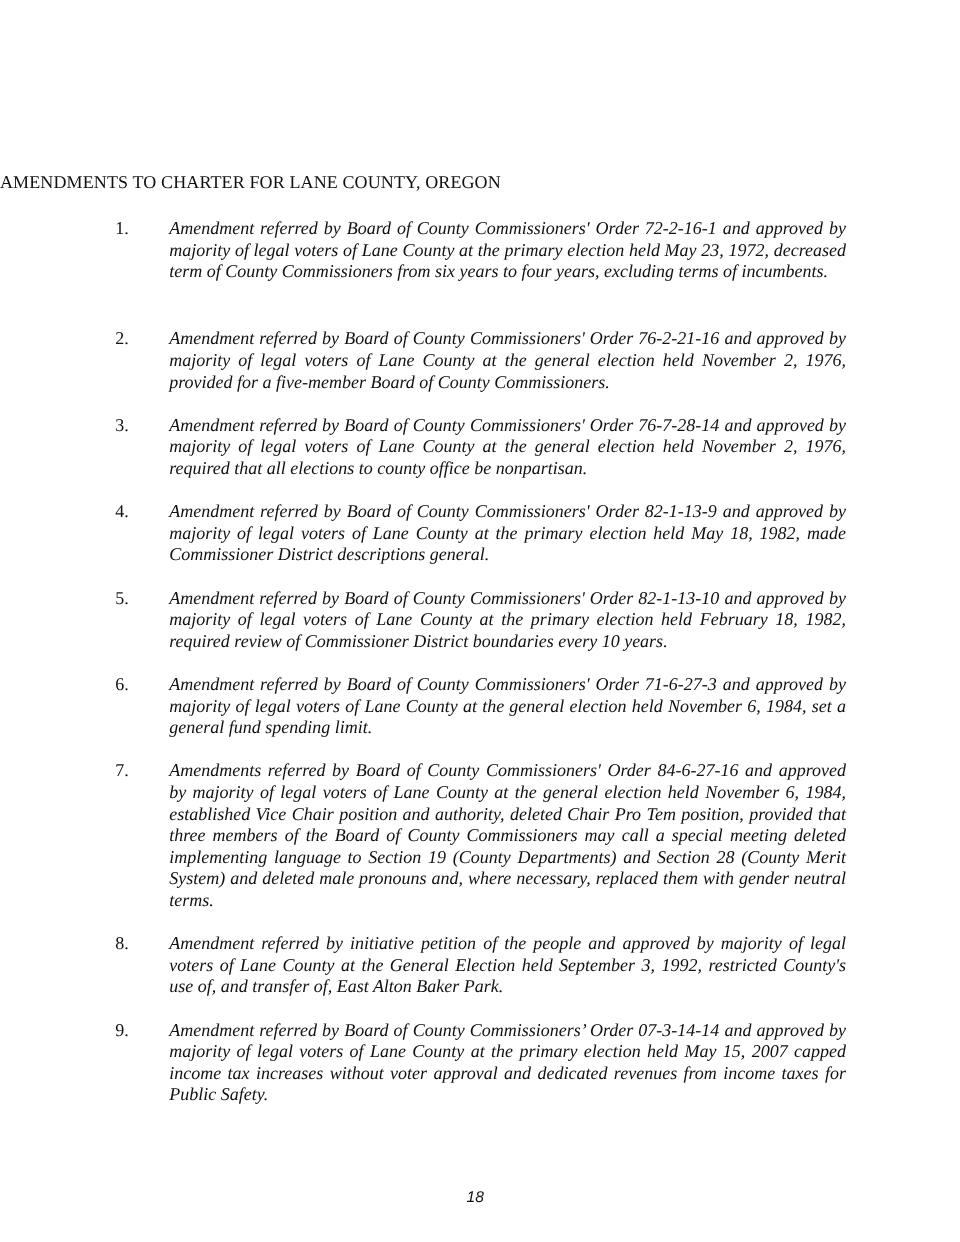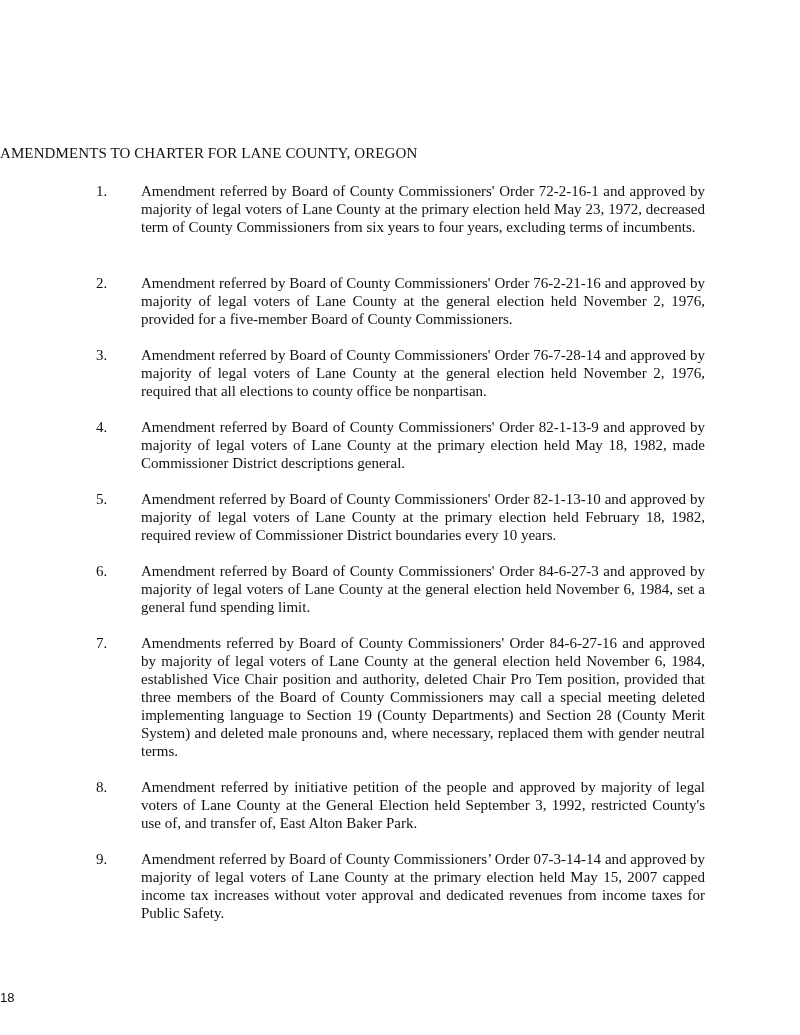--- a/index.html
+++ b/index.html
@@ -13,25 +13,25 @@
       font-size: 15px; line-height: 18px; letter-spacing: 0.1px;
     }
     .item {
       position: absolute; left: 96px; width: 610px;
     }
     .item-num {
       position: absolute; left: 0; top: 0; font-size: 15px; line-height: 18px;
     }
     .item-text {
       position: absolute; left: 45px; top: 0; width: 564px;
-      font-size: 15px; line-height: 18px; text-align: justify; text-align-last: left;
+      font-size: 15px; line-height: 18px; text-align: justify; text-align-last: left; font-style: italic;
     }
     .page-number {
-      position: absolute; top: 990px; left: 0; width: 792px; 
-      font-family: "Liberation Sans", sans-serif; font-size: 13px; line-height: 16px;
+      position: absolute; top: 990px; left: 0; width: 792px; text-align: center;
+      font-family: "Liberation Sans", sans-serif; font-size: 13px; line-height: 16px; font-style: italic;
     }
   </style>
 </head>
 <body>
 
 <div class="page">
   <div class="title">AMENDMENTS TO CHARTER FOR LANE COUNTY, OREGON</div>
 
   <div class="item" style="top:182px;">
     <span class="item-num">1.</span>
@@ -53,21 +53,21 @@
     <div class="item-text">Amendment referred by Board of County Commissioners' Order 82-1-13-9 and approved by majority of legal voters of Lane County at the primary election held May 18, 1982, made Commissioner District descriptions general.</div>
   </div>
 
   <div class="item" style="top:490px;">
     <span class="item-num">5.</span>
     <div class="item-text">Amendment referred by Board of County Commissioners' Order 82-1-13-10 and approved by majority of legal voters of Lane County at the primary election held February 18, 1982, required review of Commissioner District boundaries every 10 years.</div>
   </div>
 
   <div class="item" style="top:562px;">
     <span class="item-num">6.</span>
-    <div class="item-text">Amendment referred by Board of County Commissioners' Order 84-6-27-3 and approved by majority of legal voters of Lane County at the general election held November 6, 1984, set a general fund spending limit.</div>
+    <div class="item-text">Amendment referred by Board of County Commissioners' Order 71-6-27-3 and approved by majority of legal voters of Lane County at the general election held November 6, 1984, set a general fund spending limit.</div>
   </div>
 
   <div class="item" style="top:634px;">
     <span class="item-num">7.</span>
     <div class="item-text">Amendments referred by Board of County Commissioners' Order 84-6-27-16 and approved by majority of legal voters of Lane County at the general election held November 6, 1984, established Vice Chair position and authority, deleted Chair Pro Tem position, provided that three members of the Board of County Commissioners may call a special meeting deleted implementing language to Section 19 (County Departments) and Section 28 (County Merit System) and deleted male pronouns and, where necessary, replaced them with gender neutral terms.</div>
   </div>
 
   <div class="item" style="top:778px;">
     <span class="item-num">8.</span>
     <div class="item-text">Amendment referred by initiative petition of the people and approved by majority of legal voters of Lane County at the General Election held September 3, 1992, restricted County's use of, and transfer of, East Alton Baker Park.</div>

